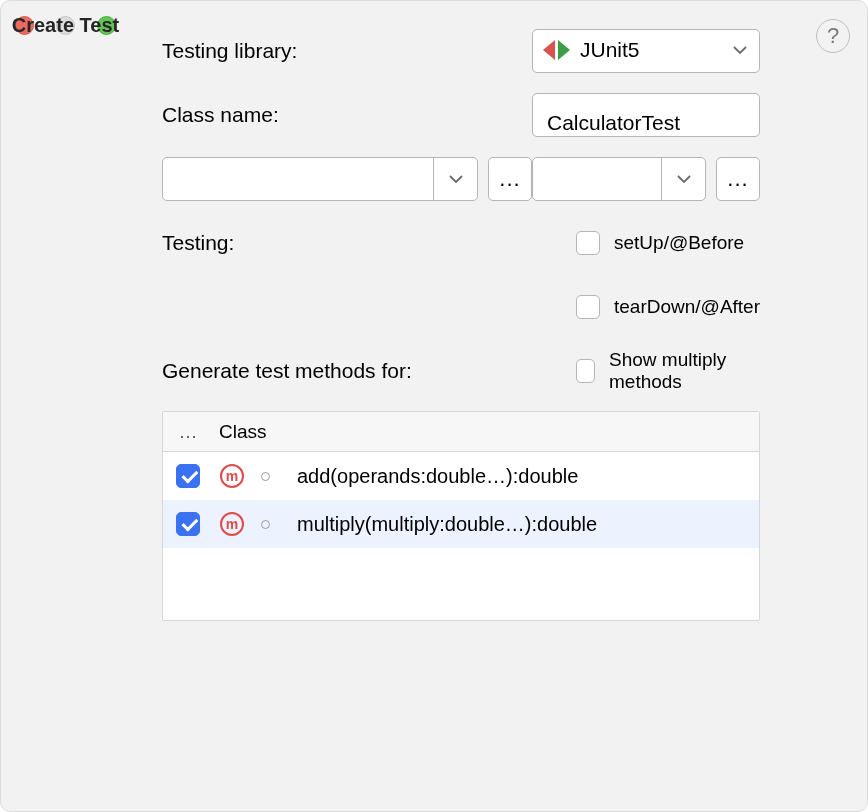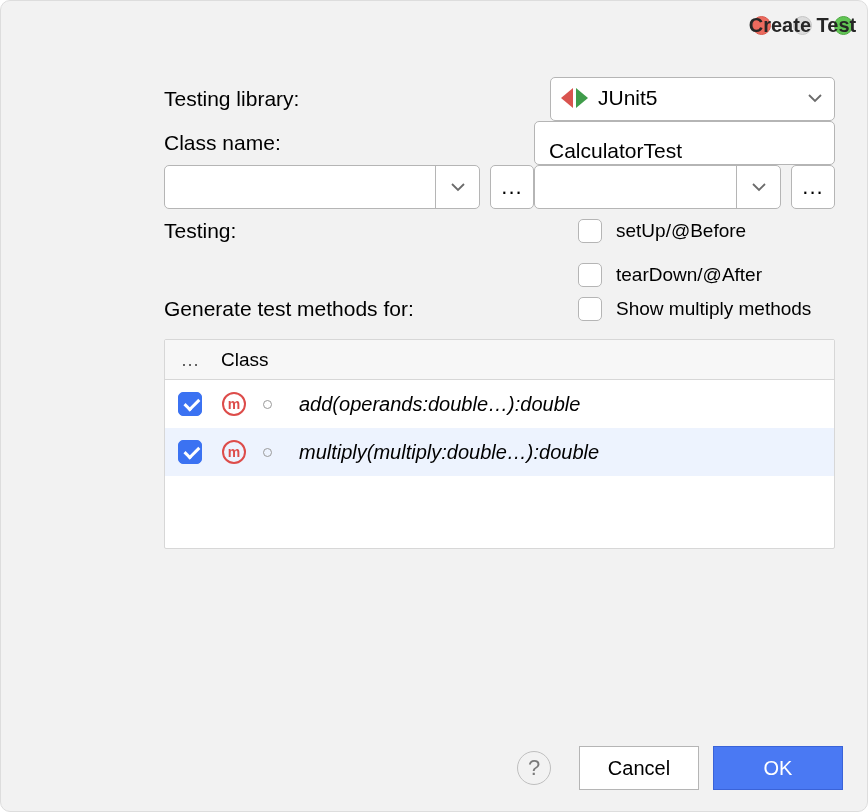--- a/index.html
+++ b/index.html
@@ -10,22 +10,21 @@
     color: #000;
     background: #fff;
   }
   .window {
     width: 868px;
     height: 812px;
     background: #f2f2f2;
     border: 1px solid #ddd;
     border-radius: 10px;
     display: flex;
-    flex-direction: column;
-    align-items: flex-end;
+    flex-direction: row;
   }
   .titlebar {
     height: 48px;
     display: flex;
     align-items: center;
     position: relative;
     padding: 0 14px;
   }
   .traffic-lights {
     display: flex;
@@ -48,40 +47,39 @@
   .content {
     flex: 1;
     padding: 28px 32px 10px 32px;
     display: flex;
     flex-direction: column;
     gap: 14px;
   }
   .form-grid {
     display: grid;
     grid-template-columns: 370px 1fr;
-    row-gap: 0;
+    row-gap: 20px;
     align-items: center;
   }
   .label { font-size: 21px; color: #000; }
   .field-cell { display: flex; gap: 10px; align-items: center; }
   .combo, .text-input, .dropdown-small, .more-btn {
     background: #fff;
     border: 1px solid #b5b5b5;
     border-radius: 5px;
     height: 44px;
     font-size: 21px;
     display: flex;
     align-items: center;
   }
   .combo {
     flex: 1;
     padding: 0 12px 2px 10px;
     justify-content: space-between;
     cursor: pointer;
-    margin-left: 16px;
   }
   .combo-left { display: flex; align-items: center; gap: 10px; }
   .junit-icon {
     display: inline-flex;
     align-items: center;
     gap: 0px;
   }
   .junit-icon .tri {
     width: 0; height: 0;
     display: inline-block;
@@ -216,21 +214,21 @@
     font-size: 14px;
     font-weight: 600;
     font-family: Arial, sans-serif;
   }
   .td-dot { width: 28px; display:flex; justify-content:center; }
   .vis-dot {
     width: 9px; height: 9px;
     border: 1.5px solid #9a9a9a;
     border-radius: 50%;
   }
-  .td-member { padding-left: 18px; font-style: italic; }
+  .td-member { padding-left: 18px; }
 
   .footer {
     height: 78px;
     display: flex;
     align-items: center;
     padding: 0 24px 8px 24px;
     gap: 14px;
   }
   .help-btn {
     width: 34px; height: 34px;

